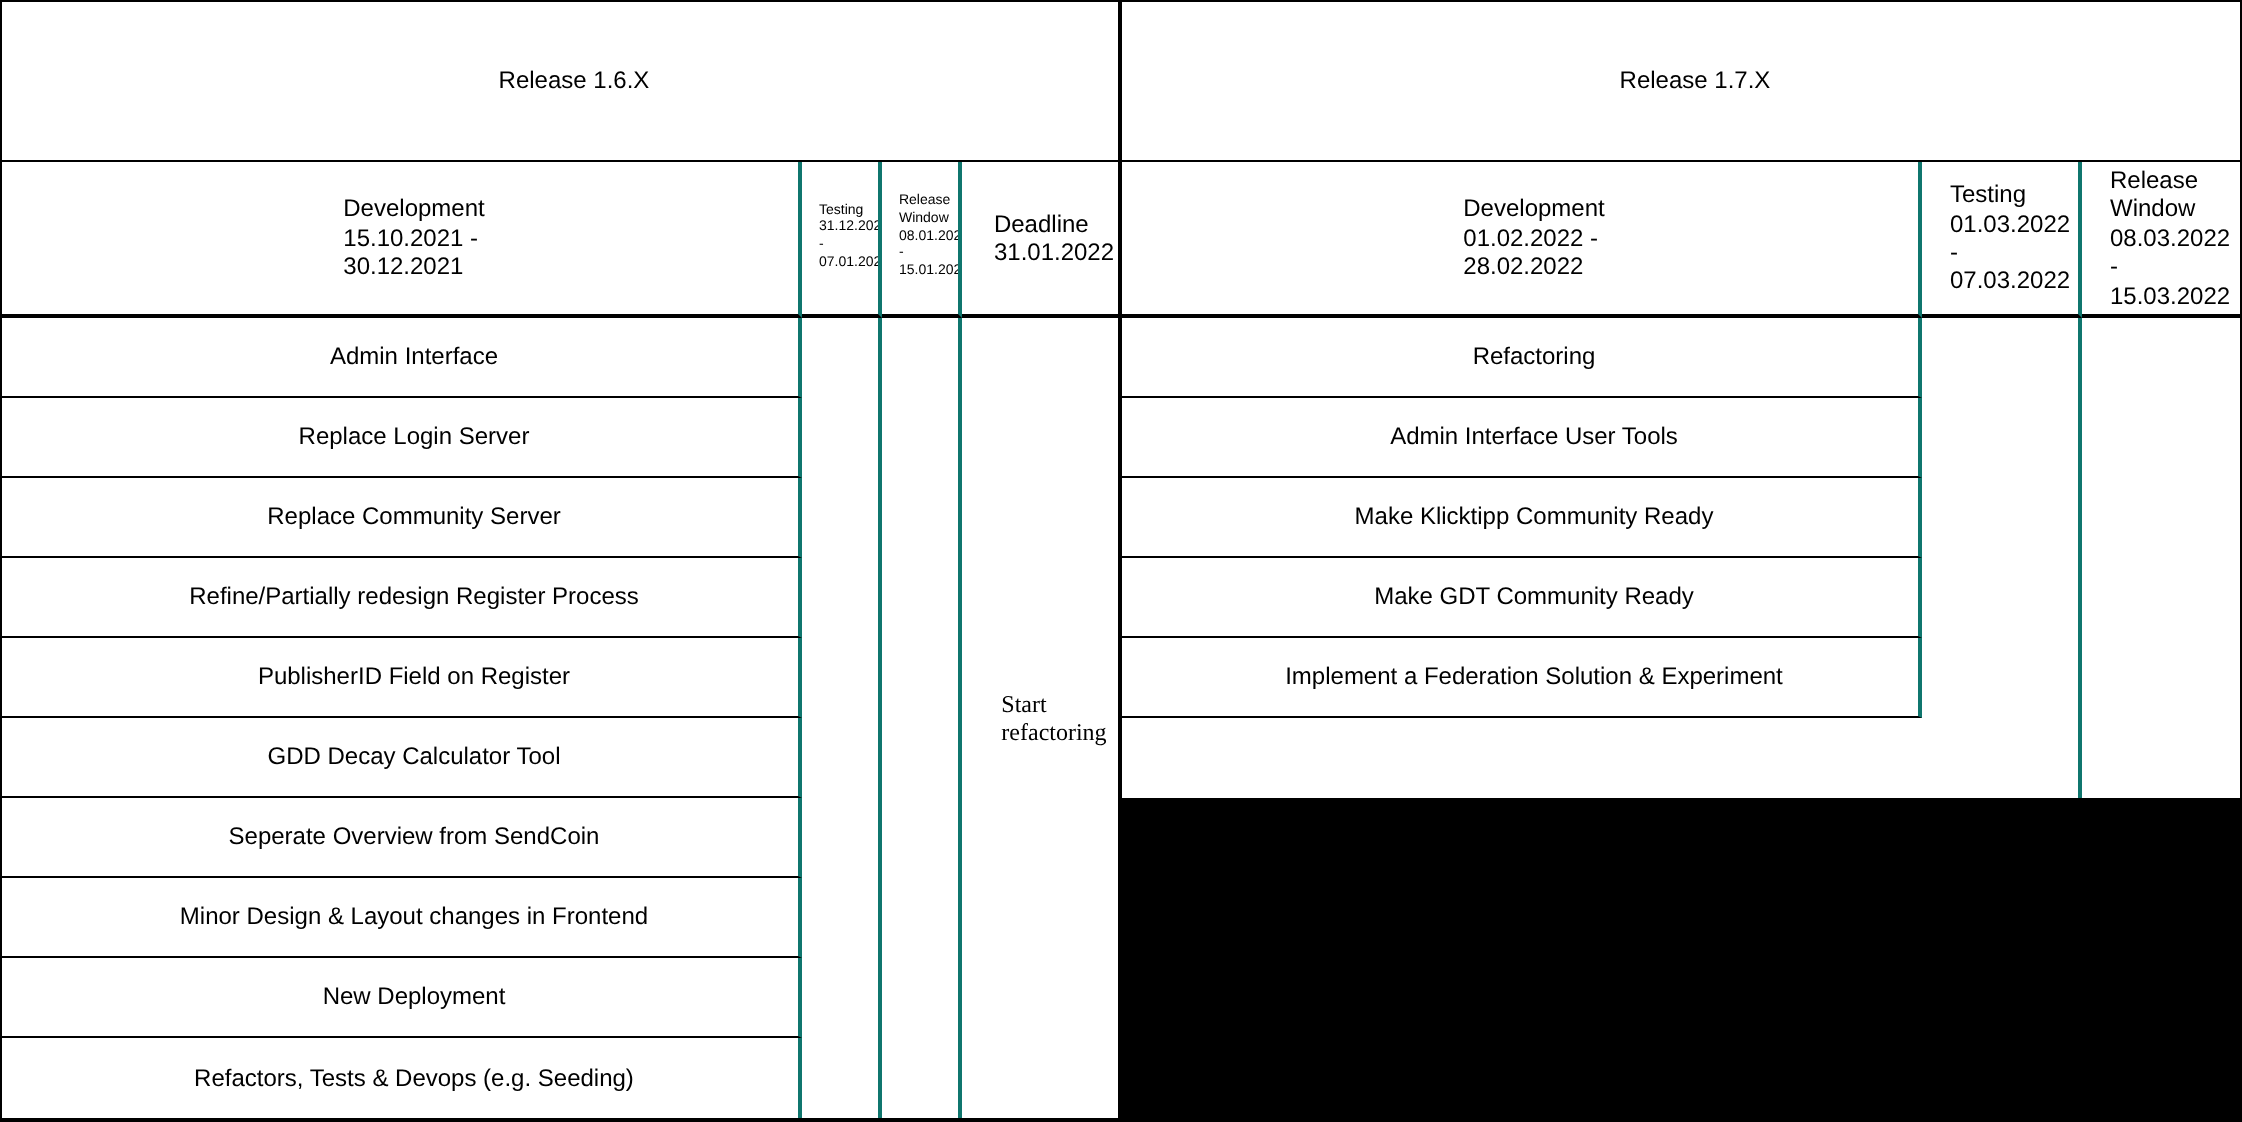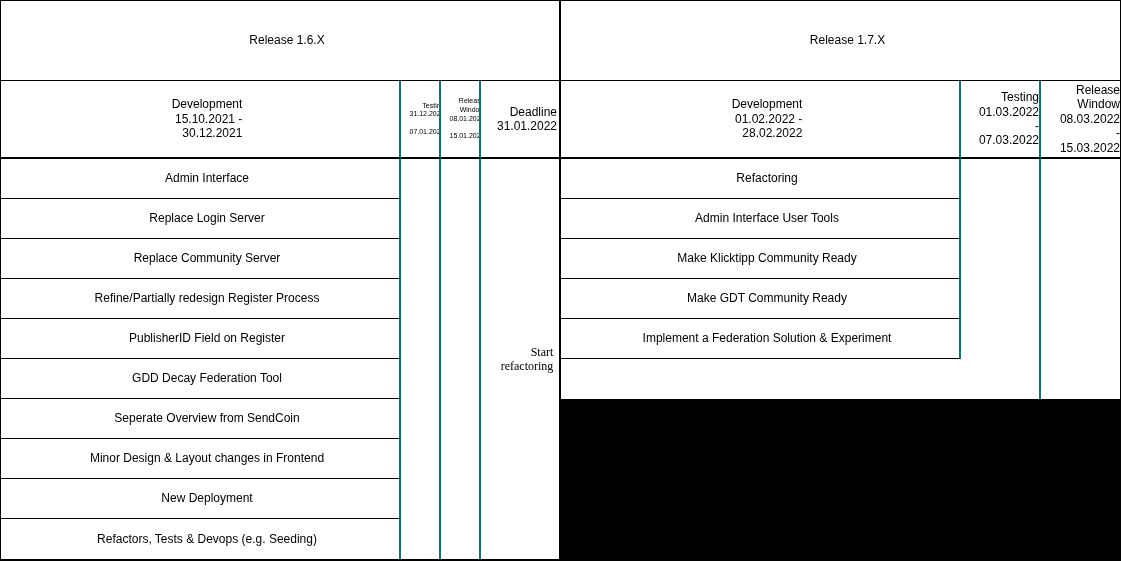--- a/index.html
+++ b/index.html
@@ -32,21 +32,21 @@
   .half-right {
     flex: 1 1 auto;
     grid-template-columns: 400px 80px 1fr;
     grid-template-rows: 80px 78px repeat(6, 40px) 1fr;
   }
   .cell {
     box-sizing: border-box;
     display: flex;
     align-items: center;
     justify-content: center;
-    text-align: right;
+    text-align: left;
     font-size: 12px;
     line-height: 1.2;
     white-space: pre-line;
     overflow: hidden;
     padding-left: 14px;
   }
   .b-r { border-right: 2px solid #0f766e; }
   .b-b { border-bottom: 1px solid #000; }
   .b-b2 { border-bottom: 2px solid #000; }
   .title-cell { grid-column: 1 / -1; grid-row: 1; }
@@ -82,21 +82,21 @@
 -
 15.01.2022</div>
     <div class="cell hdr b-b2" style="grid-column:4">Deadline
 31.01.2022</div>
 
     <div class="cell task b-r b-b" style="grid-row:3">Admin Interface</div>
     <div class="cell task b-r b-b" style="grid-row:4">Replace Login Server</div>
     <div class="cell task b-r b-b" style="grid-row:5">Replace Community Server</div>
     <div class="cell task b-r b-b" style="grid-row:6">Refine/Partially redesign Register Process</div>
     <div class="cell task b-r b-b" style="grid-row:7">PublisherID Field on Register</div>
-    <div class="cell task b-r b-b" style="grid-row:8">GDD Decay Federation Tool</div>
+    <div class="cell task b-r b-b" style="grid-row:8">GDD Decay Calculator Tool</div>
     <div class="cell task b-r b-b" style="grid-row:9">Seperate Overview from SendCoin</div>
     <div class="cell task b-r b-b" style="grid-row:10">Minor Design &amp; Layout changes in Frontend</div>
     <div class="cell task b-r b-b" style="grid-row:11">New Deployment</div>
     <div class="cell task b-r" style="grid-row:12">Refactors, Tests &amp; Devops (e.g. Seeding)</div>
 
     <div class="cell span-col-16 b-r" style="grid-column:2"></div>
     <div class="cell span-col-16 b-r" style="grid-column:3"></div>
     <div class="cell span-col-16" style="grid-column:4">
       <span>Start
 refactoring</span>

